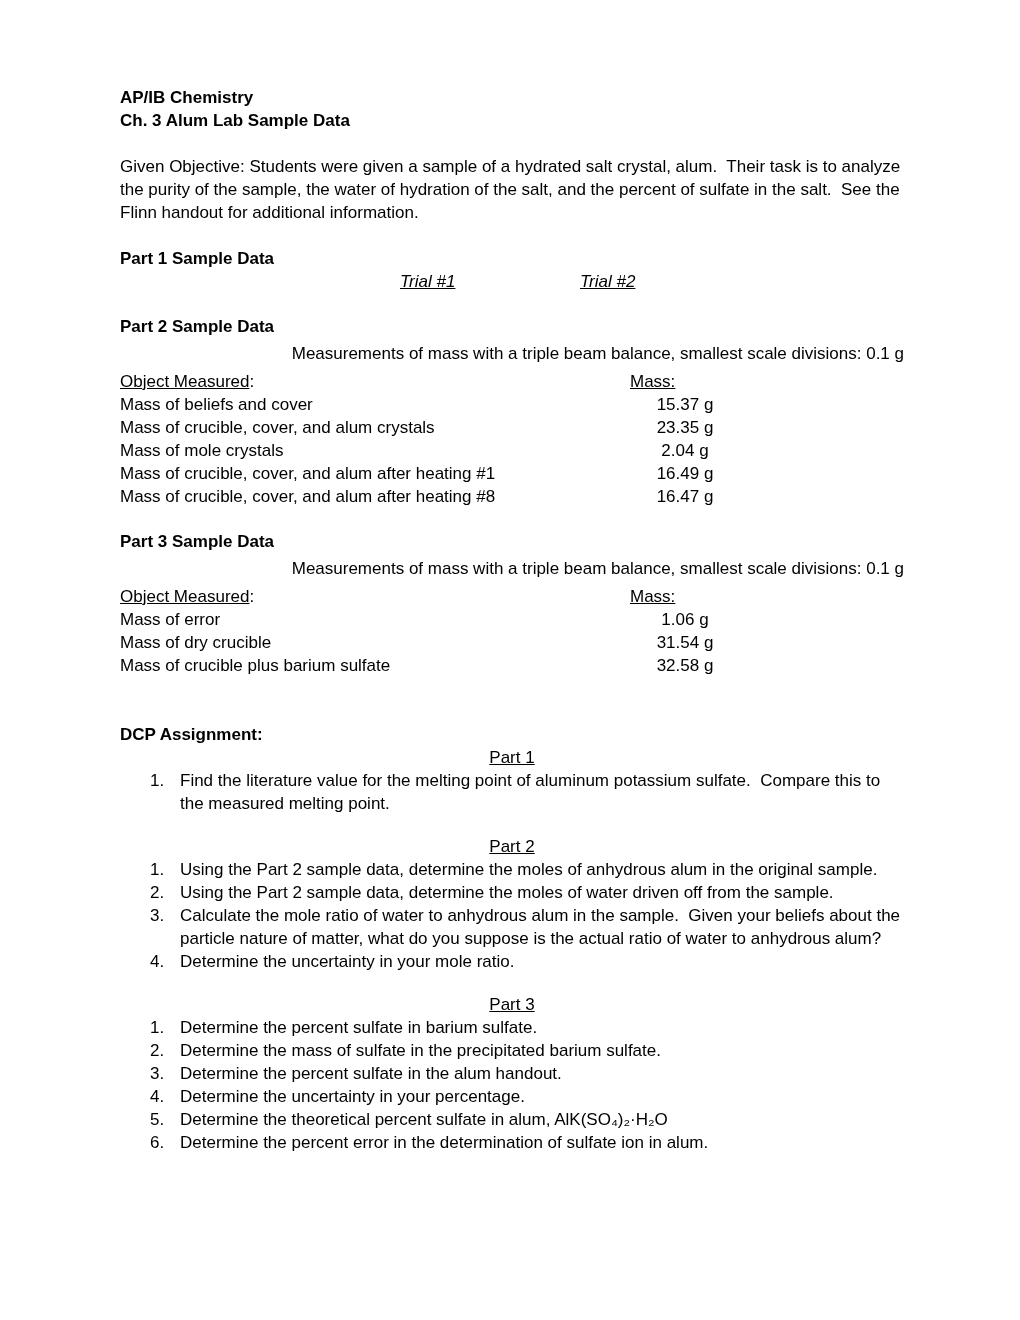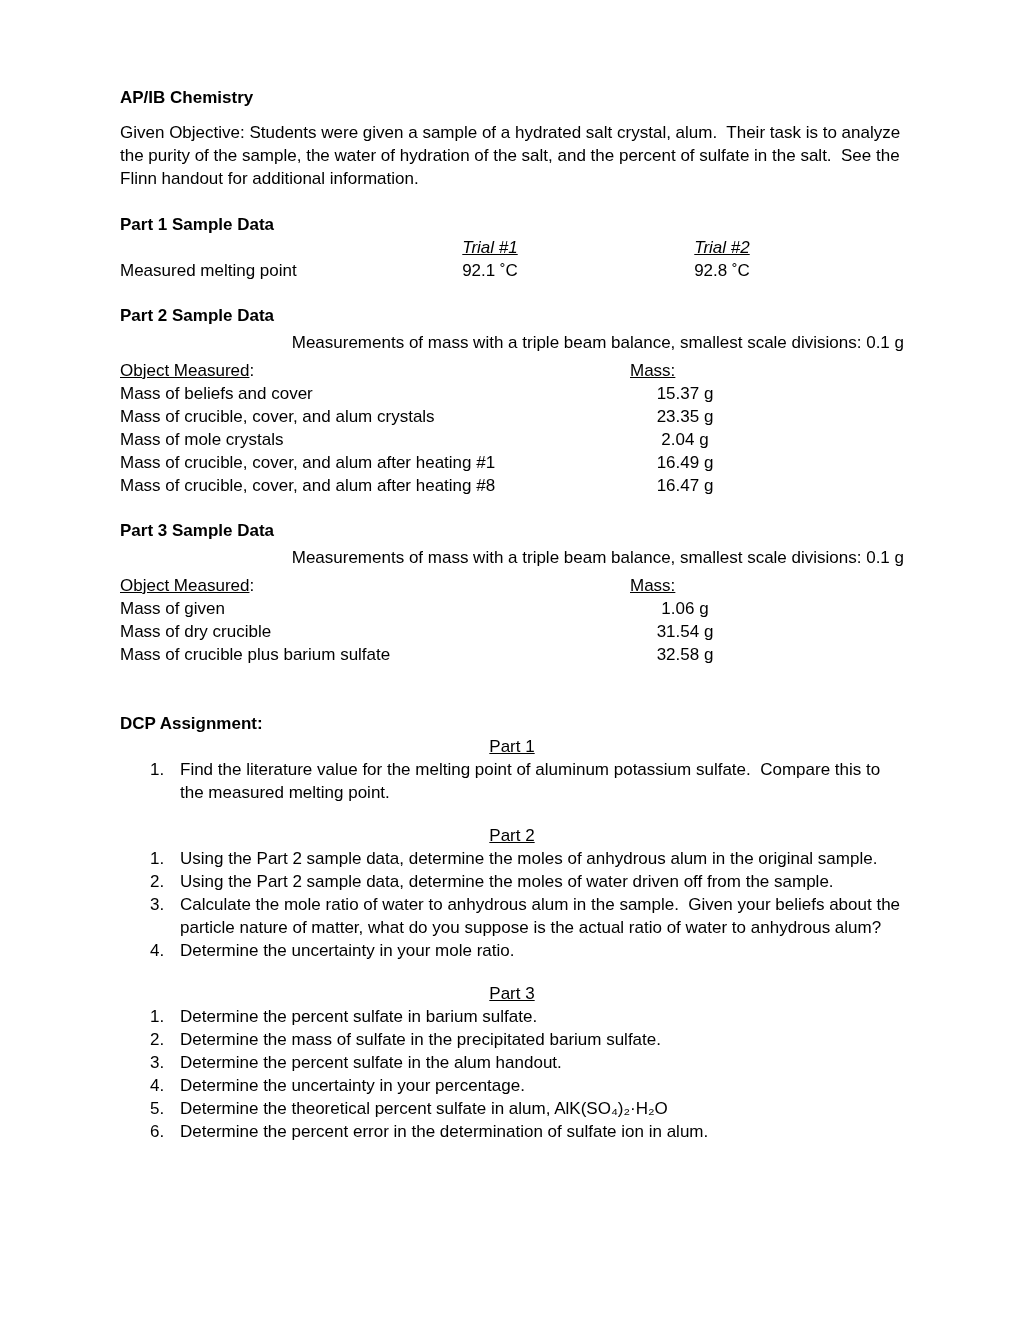--- a/index.html
+++ b/index.html
@@ -9,27 +9,27 @@
     color: #000000;
     font-size: 17px;
     line-height: 23px;
   }
   .page { padding: 86px 116px 40px 120px; box-sizing: border-box; width: 1020px; height: 992px; }
   .t { white-space: pre-wrap; }
   .b { font-weight: bold; }
   .u { text-decoration: underline; text-align: center; }
   .iu { font-style: italic; text-decoration: underline; }
   h1, h2, p { margin: 0; font-size: 17px; line-height: 23px; }
-  .para { margin-top: 12px; margin-bottom: 23px; }
+  .para { margin-top: 23px; margin-bottom: 23px; }
   .sec { margin-top: 22px; }
   .sec-sub { margin-top: 4px; text-align: right; }
 
   
   .grid3 { display: grid; grid-template-columns: 280px 180px 284px; }
-  .grid3 .c { text-align: center; }
+  .grid3 .c { }
 
   
   .mgrid { display: grid; grid-template-columns: 510px 110px; }
   .mgrid .val { text-align: center; }
   .mgrid.mhdr { margin-top: 5px; }
   .mgrid .mass-hdr { text-align: left; }
 
   
   .dcp-heading { margin-top: 46px; }
   .part-label { margin-top: 20px; }
@@ -37,33 +37,29 @@
   .oli { display: flex; padding-left: 30px; }
   .oli .num { flex: 0 0 30px; }
   .oli .itxt { flex: 1 1 auto; }
 </style>
 </head>
 <body>
 
 <div class="page">
 
   <h1 class="b t">AP/IB Chemistry</h1>
+  <h1 class="b t">Ch. 3 Alum Lab Sample Data</h1>
 
   <p class="para t">Given Objective: Students were given a sample of a hydrated salt crystal, alum.  Their task is to analyze the purity of the sample, the water of hydration of the salt, and the percent of sulfate in the salt.  See the Flinn handout for additional information.</p>
 
   <h2 class="b t sec">Part 1 Sample Data</h2>
   <div class="grid3">
     <span></span>
     <span class="c iu">Trial #1</span>
     <span class="c iu">Trial #2</span>
-  </div>
-  <div class="grid3">
-    <span class="t">Measured melting point</span>
-    <span class="c t">92.1 ˚C</span>
-    <span class="c t">92.8 ˚C</span>
   </div>
 
   <h2 class="b t sec">Part 2 Sample Data</h2>
   <p class="t sec-sub">Measurements of mass with a triple beam balance, smallest scale divisions: 0.1 g</p>
   <div class="mgrid mhdr">
     <span><span class="u">Object Measured</span><span>:</span></span>
     <span class="u mass-hdr">Mass:</span>
   </div>
   <div class="mgrid">
     <span class="t">Mass of beliefs and cover</span>
@@ -86,21 +82,21 @@
     <span class="val t">16.47 g</span>
   </div>
 
   <h2 class="b t sec">Part 3 Sample Data</h2>
   <p class="t sec-sub">Measurements of mass with a triple beam balance, smallest scale divisions: 0.1 g</p>
   <div class="mgrid mhdr">
     <span><span class="u">Object Measured</span><span>:</span></span>
     <span class="u mass-hdr">Mass:</span>
   </div>
   <div class="mgrid">
-    <span class="t">Mass of given</span>
+    <span class="t">Mass of error</span>
     <span class="val t">1.06 g</span>
   </div>
   <div class="mgrid">
     <span class="t">Mass of dry crucible</span>
     <span class="val t">31.54 g</span>
   </div>
   <div class="mgrid">
     <span class="t">Mass of crucible plus barium sulfate</span>
     <span class="val t">32.58 g</span>
   </div>

